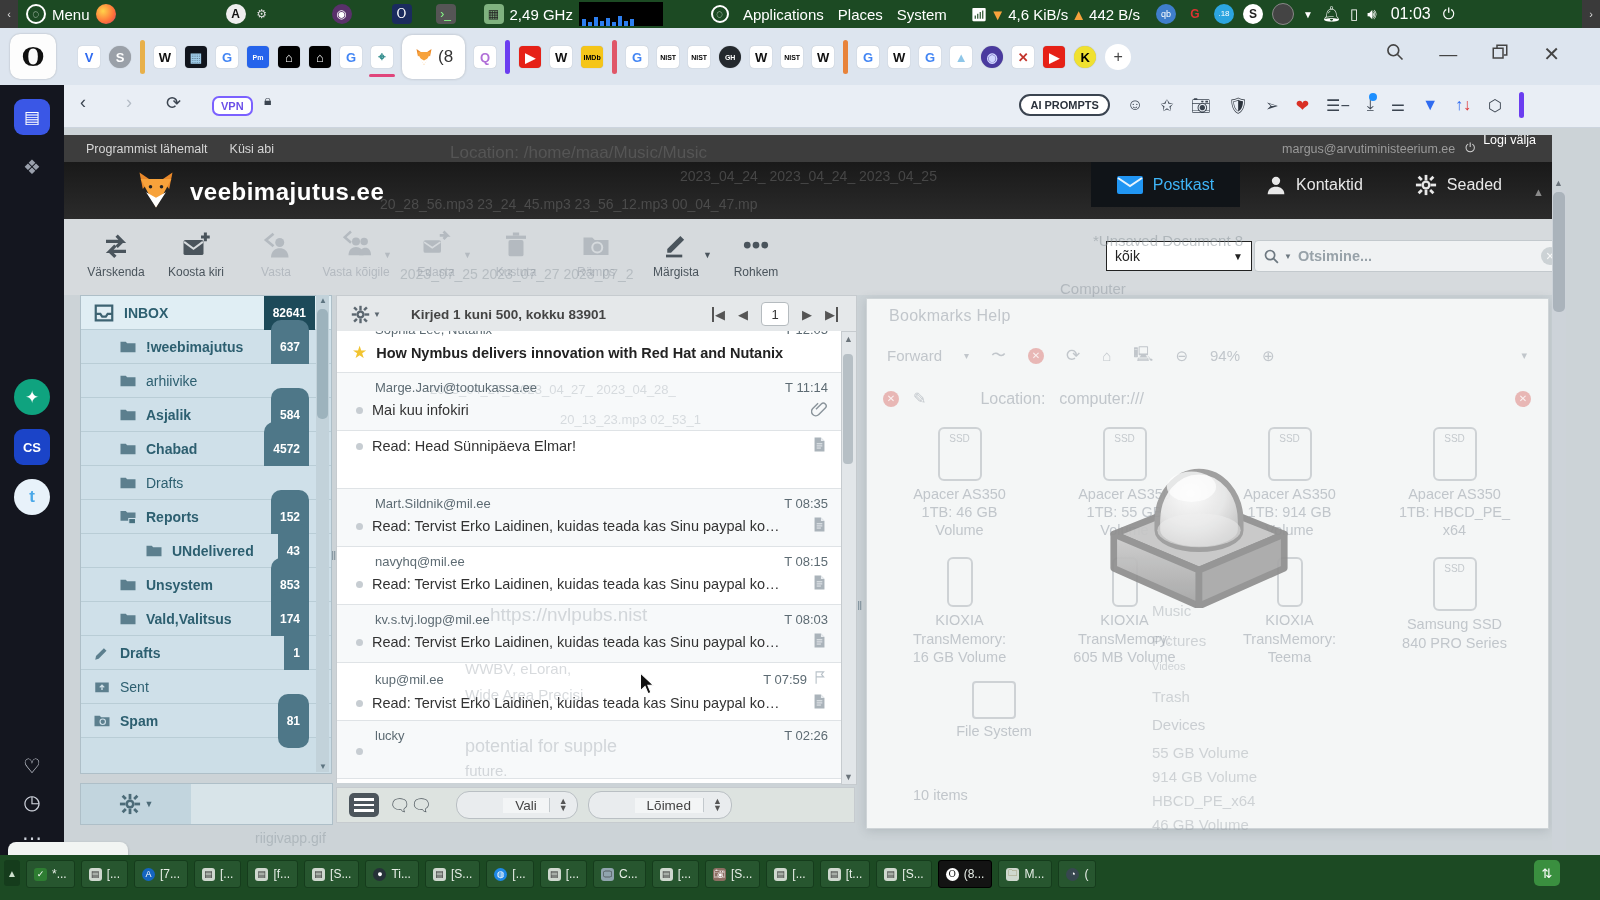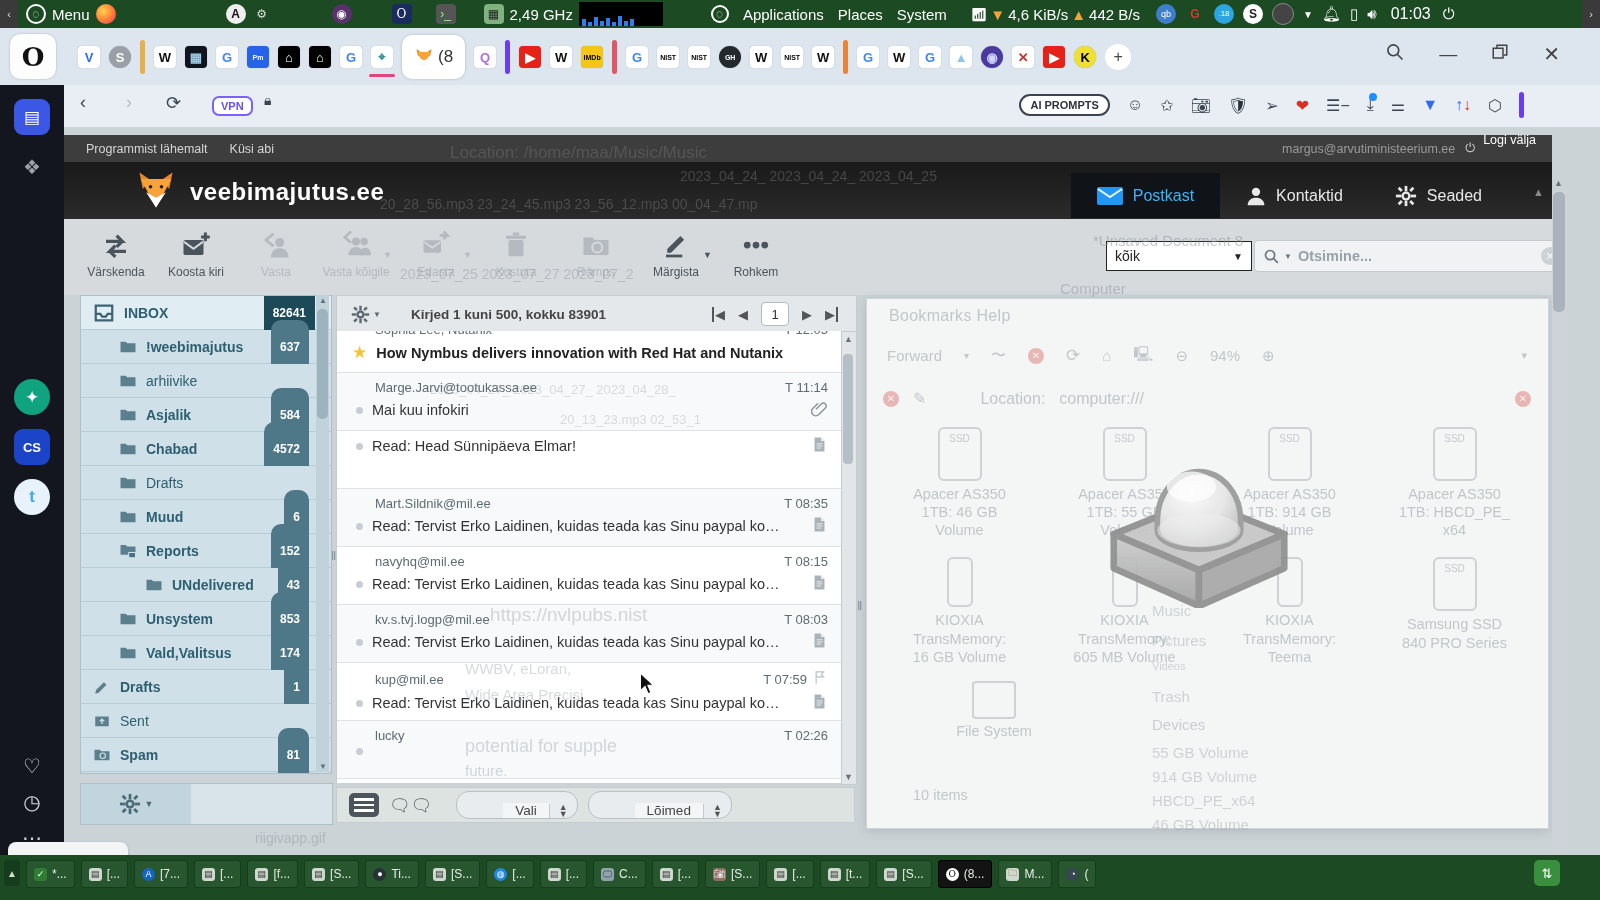--- a/index.html
+++ b/index.html
@@ -51,21 +51,21 @@
   .page{position:absolute;left:64px;top:128px;width:1488px;height:727px;background:#ccd3d7;overflow:hidden;}
   .rc-top{position:absolute;left:0;top:7px;width:1488px;height:27px;background:#3d3d3d;color:#cfcfcf;
     font-size:12.5px;display:flex;align-items:center;}
   .rc-top a{color:#d6d6d6;margin-left:22px;text-decoration:none;}
   .rc-top .usr{margin-left:auto;color:#9a9a9a;}
   .rc-top .out{color:#fff;margin:0 16px 17px 8px;}
   .banner{position:absolute;left:0;top:34px;width:1488px;height:57px;
     background:linear-gradient(#191919,#2b2b2b);}
   .brand{position:absolute;left:70px;top:6px;display:flex;align-items:center;gap:12px;color:#fff;}
   .brand .nm{font-size:24px;font-weight:bold;letter-spacing:.5px;}
-  .rc-nav{position:absolute;right:44px;top:0;height:45px;display:flex;margin-top:11px;}
+  .rc-nav{position:absolute;right:24px;top:0;height:45px;display:flex;}
   .rc-nav .it{display:flex;align-items:center;gap:10px;padding:0 26px;color:#e8e8e8;font-size:16px;}
   .rc-nav .it.active{background:#101418;color:#3fb5f8;}
   .toolzone{position:absolute;left:0;top:91px;width:1488px;height:76px;background:#d6dadd;}
   .tb{display:flex;align-items:flex-end;gap:8px;position:absolute;left:16px;top:10px;}
   .tb-btn{display:flex;flex-direction:column;align-items:center;width:72px;color:#4a545c;font-size:12px;gap:5px;}
   .tb-btn.dis{color:#b4bac0;}
   .tb-btn svg{width:30px;height:30px;}
   .tb-car{font-size:9px;margin-top:-14px;align-self:flex-end;}
   .scope{position:absolute;left:1042px;top:22px;width:128px;height:28px;background:#fff;border:1px solid #222;
     display:flex;align-items:center;font-size:14px;color:#222;padding:0 8px;justify-content:space-between;}
@@ -112,21 +112,21 @@
   .m-l2 .dot{width:7px;height:7px;border-radius:50%;background:#c7cdd2;flex:none;margin-left:5px;}
   .m-l2 .star{color:#f2c430;font-size:17px;flex:none;margin-left:1px;}
   .m-subj{white-space:nowrap;overflow:hidden;text-overflow:ellipsis;flex:1;}
   .m-row.unreadbold .m-subj{font-weight:bold;color:#222;}
   .m-ico{flex:none;margin-left:auto;color:#8a949b;}
   .m-scroll{position:absolute;left:505px;top:36px;width:14px;height:452px;background:#e2e6e9;border:1px solid #c6cbcf;}
   .m-thumb{position:absolute;left:1px;top:22px;width:10px;height:110px;background:#b6bfc5;border-radius:4px;}
   .m-arrow{position:absolute;left:2px;font-size:9px;color:#6b747b;}
   .m-foot{position:absolute;left:0;top:492px;width:519px;height:36px;background:#dde3e0;border:1px solid #c6cbcf;
     display:flex;align-items:center;gap:10px;padding-left:12px;box-sizing:border-box;}
-  .lsel{height:26px;background:#e9ecee;border:1px solid #b9bfc3;border-radius:13px;display:flex;align-items:flex-end;
+  .lsel{height:26px;background:#e9ecee;border:1px solid #b9bfc3;border-radius:13px;display:flex;align-items:center;
     font-size:13.5px;color:#444;overflow:hidden;padding-left:46px;}
   .lsel .lab{padding:0 12px;background:#f3f5f6;}
   .lsel .ar{padding:0 9px;border-left:1px solid #c3c9cd;font-size:9px;color:#555;display:flex;flex-direction:column;line-height:.8;}
   .listico{width:30px;height:24px;background:#4c555c;border-radius:5px;display:flex;flex-direction:column;
     justify-content:center;gap:3px;padding:0 5px;box-sizing:border-box;}
   .listico i{display:block;height:2.5px;background:#fff;}
   .chatico{color:#4c555c;font-size:17px;}
   .splitter{position:absolute;width:6px;color:#7e909b;font-size:13px;display:flex;align-items:center;}
   
   .fm{position:absolute;left:802px;top:170px;width:681px;height:529px;background:rgba(248,249,250,.9);
@@ -520,27 +520,20 @@
     <span class="badge ">4572</span>
         </div>
         <div class="f-row  " style="padding-left:38px">
     <svg class="" width="18" height="18" viewBox="0 0 24 24">
             <path d="M2 5h7l2 2h11v12H2z" fill="#5c7f8e"></path>
           </svg>
           <span class="f-name">Drafts</span>
     </div>
         <div class="f-row  b" style="padding-left:38px">
     <svg class="" width="18" height="18" viewBox="0 0 24 24">
-            <path d="M2 5h7l2 2h11v12H2z" fill="#5c7f8e"></path>
-          </svg>
-          <span class="f-name">Muud</span>
-    <span class="badge ">6</span>
-        </div>
-        <div class="f-row  b" style="padding-left:38px">
-    <svg class="" width="18" height="18" viewBox="0 0 24 24">
             <path d="M2 4h7l2 2h11v11H2z" fill="#5c7f8e"></path>
             <rect x="13" y="14" width="9" height="7" fill="#46707f" stroke="#cfe0e9" stroke-width="1.4"></rect>
           </svg>
           <span class="f-name">Reports</span>
     <span class="badge ">152</span>
         </div>
         <div class="f-row  b" style="padding-left:64px">
     <svg class="" width="18" height="18" viewBox="0 0 24 24">
             <path d="M2 5h7l2 2h11v12H2z" fill="#5c7f8e"></path>
           </svg>

